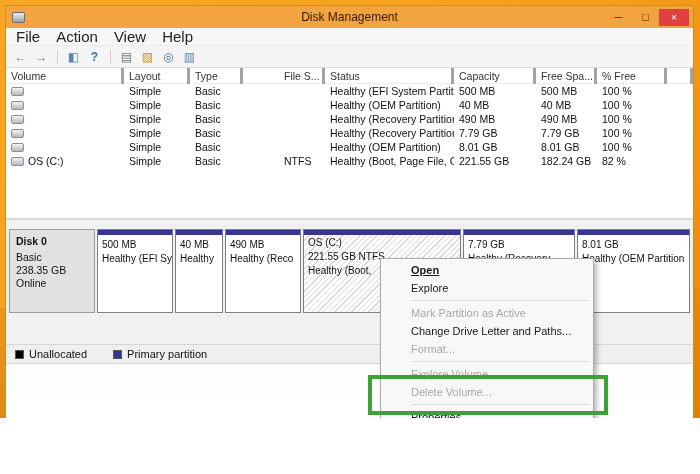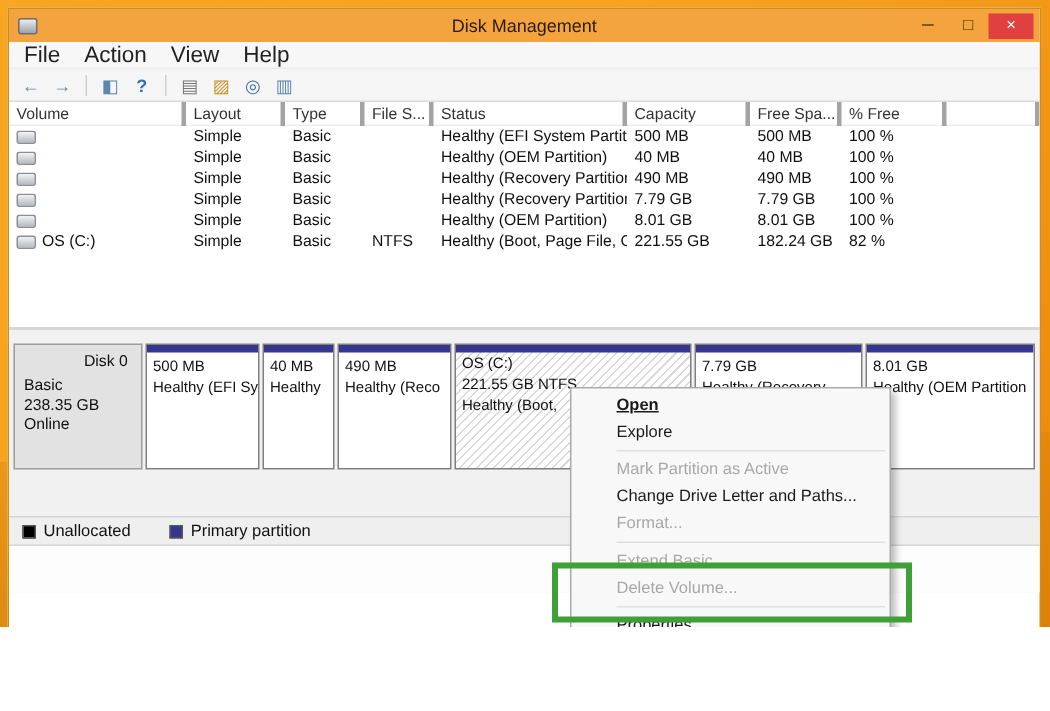--- a/index.html
+++ b/index.html
@@ -43,32 +43,32 @@
   .ic-drive { color:#5b87b0; }
 
   .table { height:150px; flex:none; background:#ffffff; font-size:10.5px; color:#101010; overflow:hidden; }
   .thead, .trow { display:flex; align-items:center; }
   .thead { height:16px; border-bottom:1px solid #ededed; color:#333; }
   .thead > div { height:16px; line-height:16px; border-right:3px solid #a3a3a3; padding-left:5px;
     white-space:nowrap; overflow:hidden; }
   .trow { height:14px; }
   .trow > div { padding-left:5px; white-space:nowrap; overflow:hidden; display:flex; align-items:center; gap:4px; }
   .c1{width:118px; flex:none;} .c2{width:66px; flex:none;} .c3{width:53px; flex:none;}
-  .c4{width:46px; flex:none;} .c5{width:129px; flex:none;} .c6{width:82px; flex:none;}
+  .c4{width:46px; flex:none;margin-left:36px;} .c5{width:129px; flex:none;} .c6{width:82px; flex:none;}
   .c7{width:61px; flex:none;} .c8{width:70px; flex:none;} .c9{flex:1;}
   .disk-ic { width:13px; height:9px; flex:none; border:1px solid #8a8f94; border-radius:2px;
     background:linear-gradient(#f2f3f4,#b5bac0); }
 
   .splitter { height:2px; flex:none; background:#d8d8d8; }
 
   .graphical { height:175px; flex:none; background:#f1f1f1; display:flex; flex-direction:column; }
   .diskrow { margin:9px 3px 0 3px; height:84px; display:flex; flex:none; }
   .diskpanel { width:86px; flex:none; background:#e2e2e2; border:1px solid #9d9d9d;
     padding:5px 6px; font-size:10.5px; color:#111; line-height:13px; }
-  .diskpanel .dp-name { font-weight:normal; margin-bottom:3px;margin-left:40px; }
+  .diskpanel .dp-name { font-weight:bold; margin-bottom:3px; }
   .partitions { display:flex; gap:2px; flex:1; margin-left:2px; }
   .part { border:1px solid #7f7f7f; background:#ffffff; display:flex; flex-direction:column; overflow:hidden; }
   .part .strip { height:5px; flex:none; }
   .part .ptxt { padding:2px 4px 0 4px; font-size:10px; line-height:12px; color:#111; white-space:nowrap; }
   .part.selected { background:repeating-linear-gradient(135deg, #ffffff 0 3px, #d9d9d9 3px 4px); }
   .pw1{width:76px; flex:none;} .pw2{width:48px; flex:none;} .pw3{width:76px; flex:none;}
   .pw4{width:158px; flex:none;} .pw5{width:112px; flex:none;} .pw6{flex:1;}
 
   .gspacer { flex:1; }
   .legend { height:20px; flex:none; border-top:1px solid #d6d6d6; border-bottom:1px solid #d6d6d6;
@@ -285,21 +285,21 @@
   </div>
 
   <div class="context-menu">
     <div class="cm-item bold">Open</div>
     <div class="cm-item">Explore</div>
     <div class="cm-sep"></div>
     <div class="cm-item disabled">Mark Partition as Active</div>
     <div class="cm-item">Change Drive Letter and Paths...</div>
     <div class="cm-item disabled">Format...</div>
     <div class="cm-sep"></div>
-    <div class="cm-item disabled">Extend Basic...</div>
+    <div class="cm-item disabled">Explore Volume...</div>
     <div class="cm-item disabled">Delete Volume...</div>
     <div class="cm-sep"></div>
     <div class="cm-item">Properties</div>
     <div class="cm-item">Help</div>
   </div>
 
   <div class="annotation" style="border-color: rgb(63, 160, 55);"></div>
 
 </div>
 

